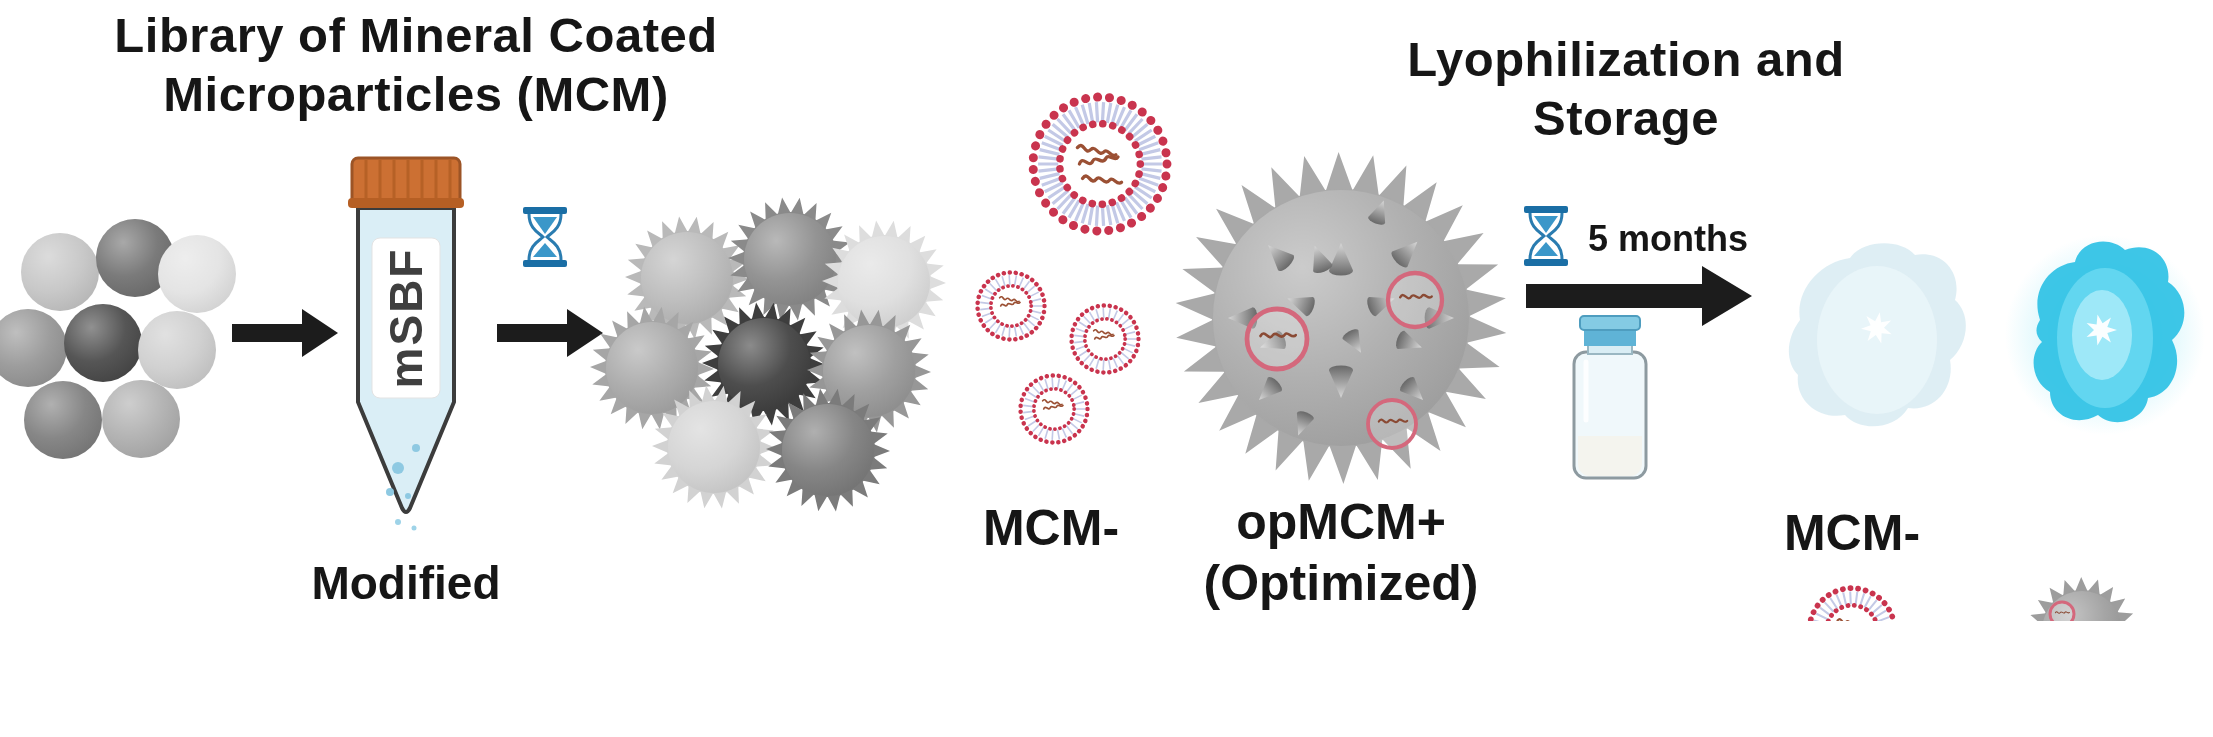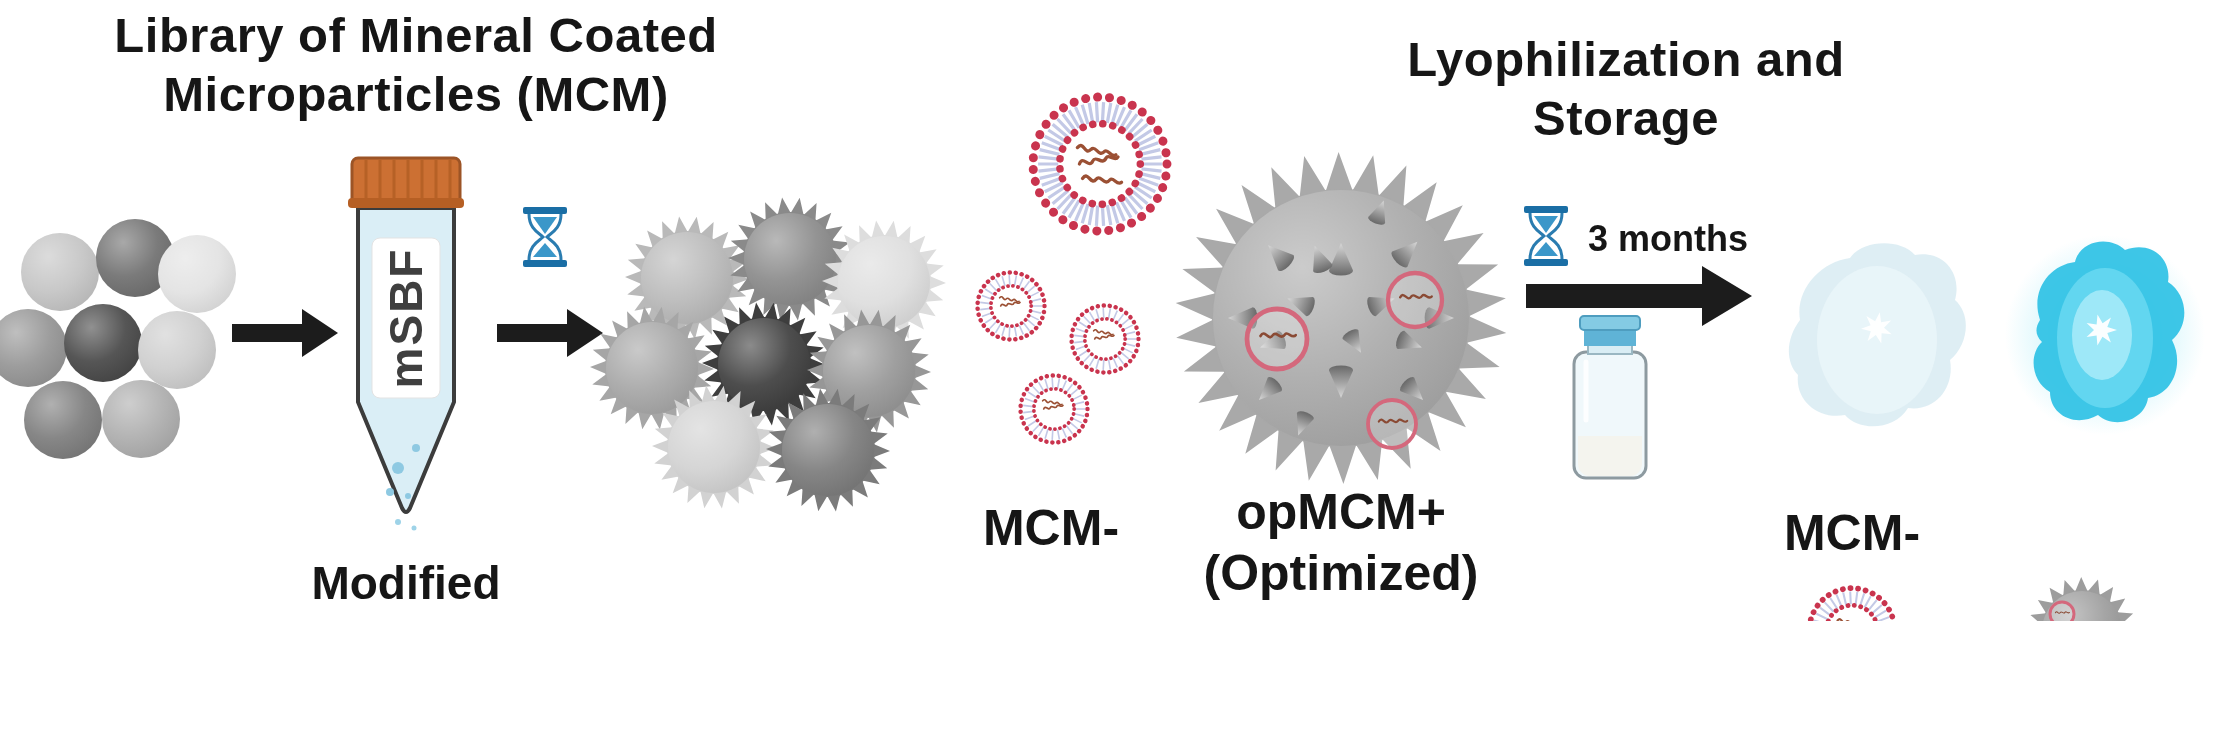--- a/index.html
+++ b/index.html
@@ -262,19 +262,19 @@
   <div class="lbl title" style="left:416px;top:6px;">Library of Mineral Coated
 Microparticles (MCM)</div>
   <div class="lbl title" style="left:1626px;top:22px;margin-top:8px;">Lyophilization and Storage</div>
 
   <div class="msbf" style="left:406px;top:318px;">mSBF</div>
   <div class="lbl caption" style="left:406px;top:553px;">Modified
 Simulated
 Body Body</div>
 
   <div class="lbl big" style="left:1051px;top:498px;">MCM-</div>
-  <div class="lbl big" style="left:1341px;top:482px;">opMCM+
+  <div class="lbl big" style="left:1341px;top:492px;">opMCM+
 (Optimized)</div>
 
-  <div class="lbl mid" style="left:1588px;top:218px;">3 months</div>
+  <div class="lbl mid" style="left:1588px;top:218px;">5 months</div>
 
   <div class="lbl big" style="left:1852px;top:503px;">MCM-</div>
 </div>
 
 </body></html>

